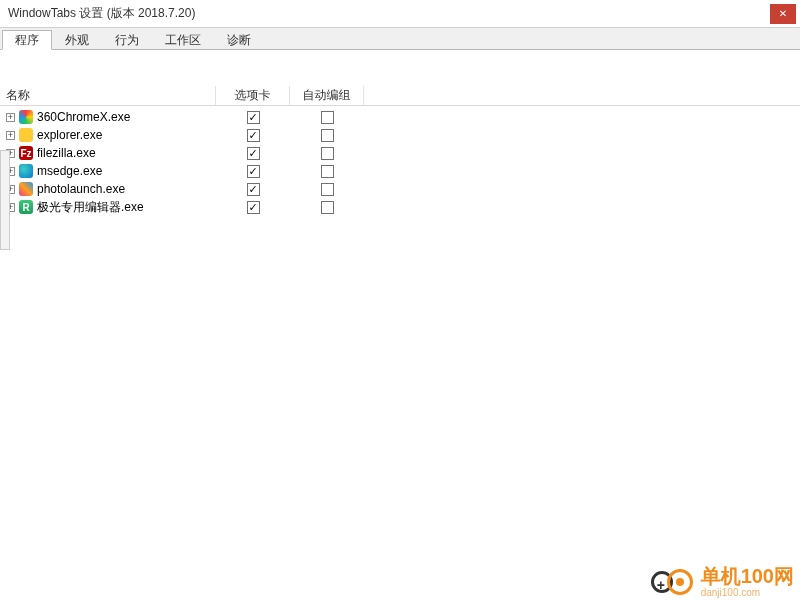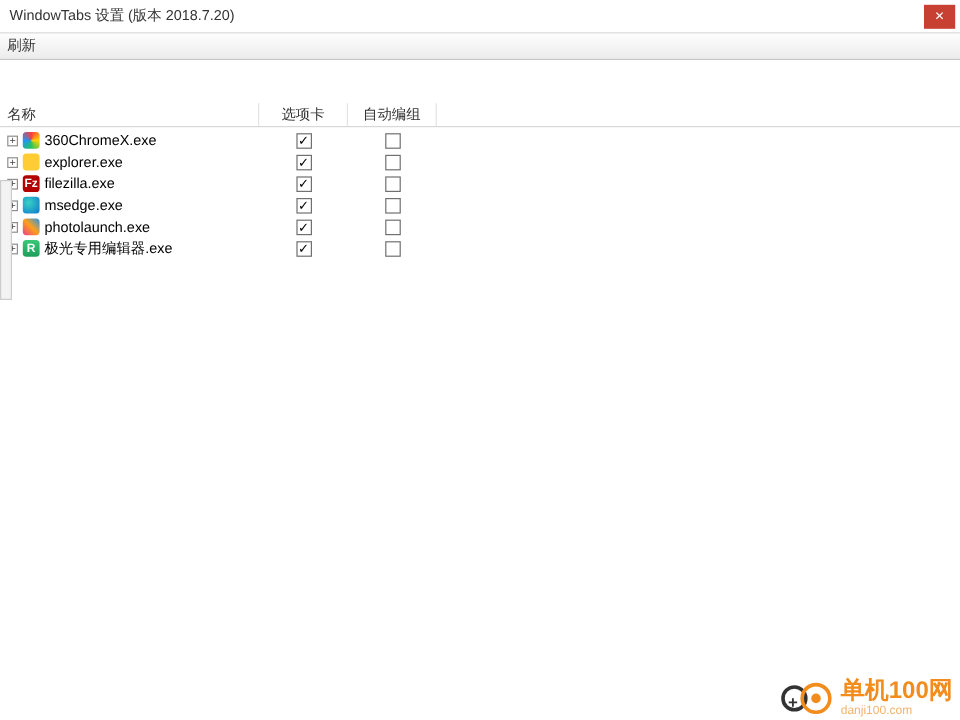--- a/index.html
+++ b/index.html
@@ -188,24 +188,38 @@
 
 <div class="window">
 
   <div class="titlebar">
     <div class="titlebar-title">WindowTabs 设置 (版本 2018.7.20)</div>
     <div class="titlebar-close">
       <span>✕</span>
     </div>
   </div>
 
-
-  <div class="toolbar">
-    <span class="toolbar-btn">刷新</span>
-  </div>
+  <div class="tabbar">
+    <div class="tab active">
+        <span>程序</span>
+      </div>
+    <div class="tab">
+        <span>外观</span>
+      </div>
+    <div class="tab">
+        <span>行为</span>
+      </div>
+    <div class="tab">
+        <span>工作区</span>
+      </div>
+    <div class="tab">
+        <span>诊断</span>
+      </div>
+  </div>
+
 
   <div class="header-row">
     <div class="col-name-h">名称</div>
     <div class="col-tab-h">选项卡</div>
     <div class="col-auto-h">自动编组</div>
   </div>
 
   <div class="body-area" id="rows">
       <div class="row">
         <div class="col-name">

